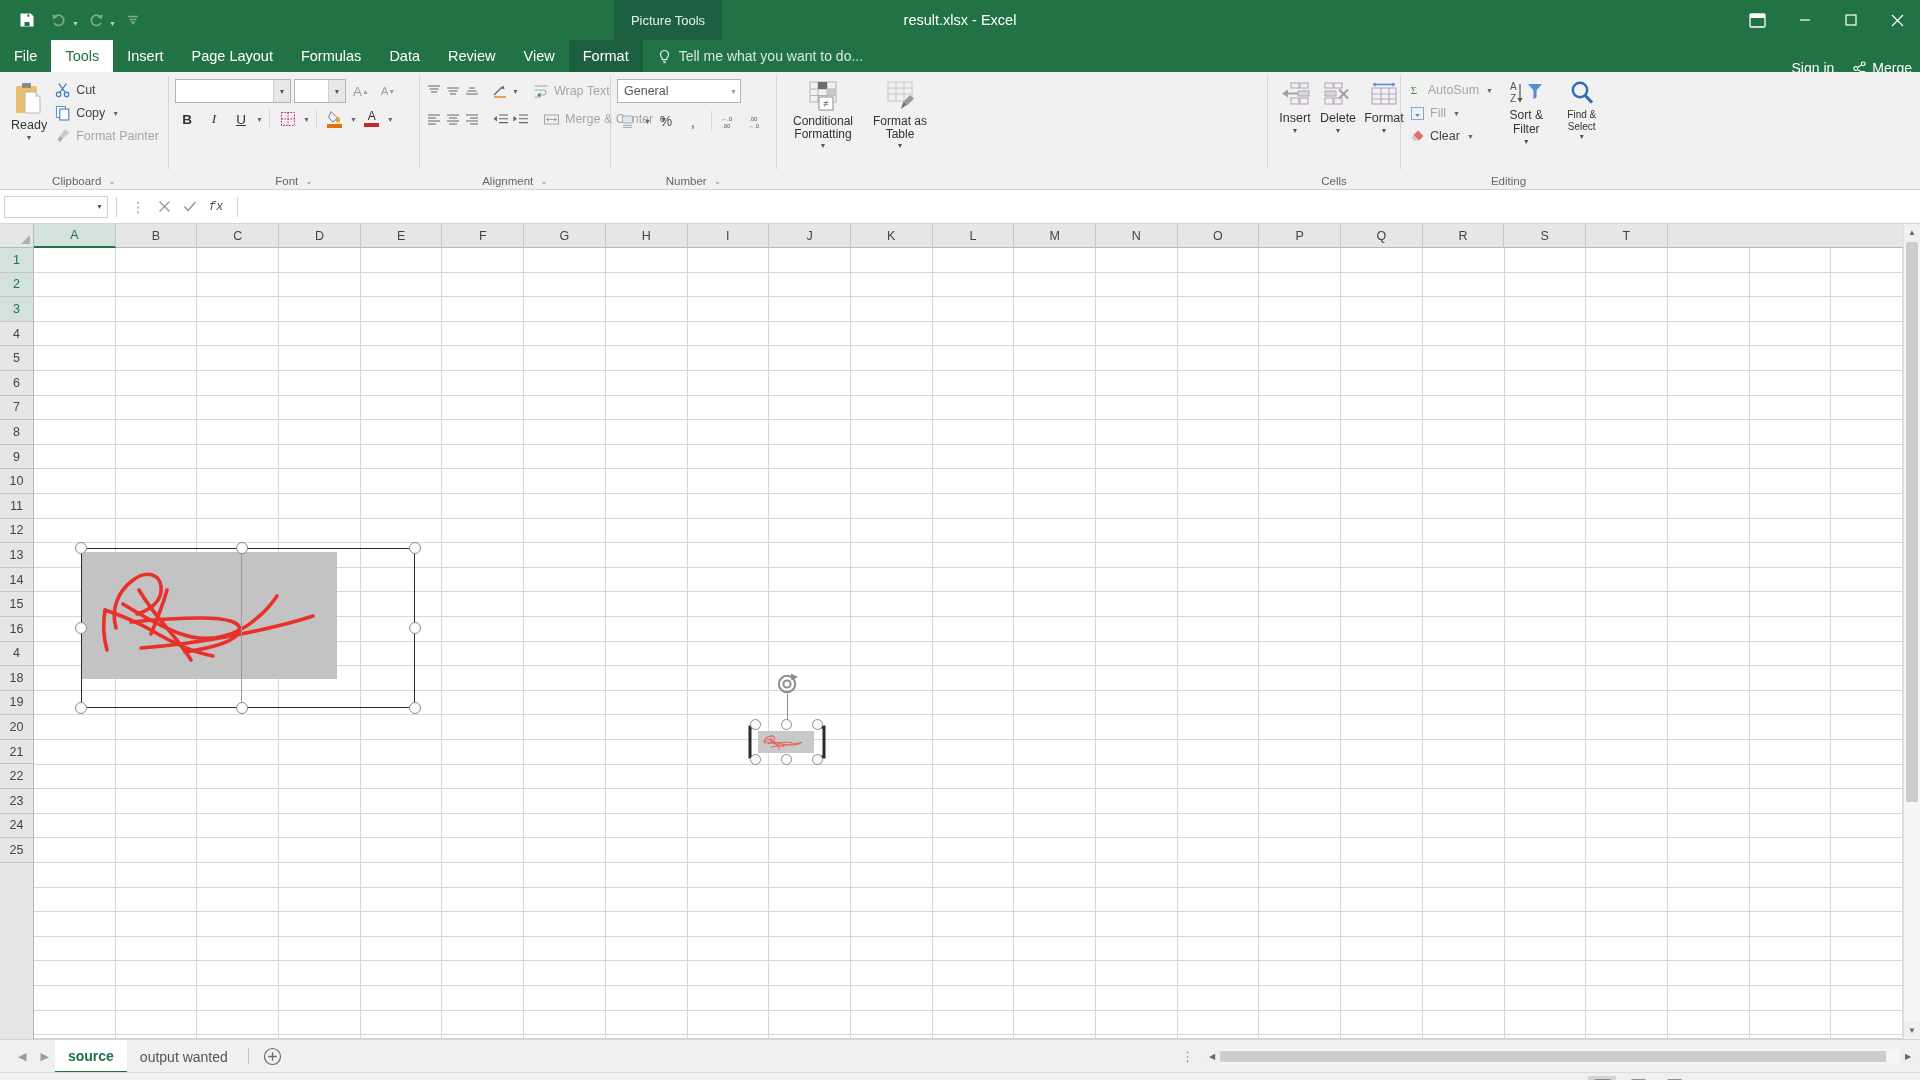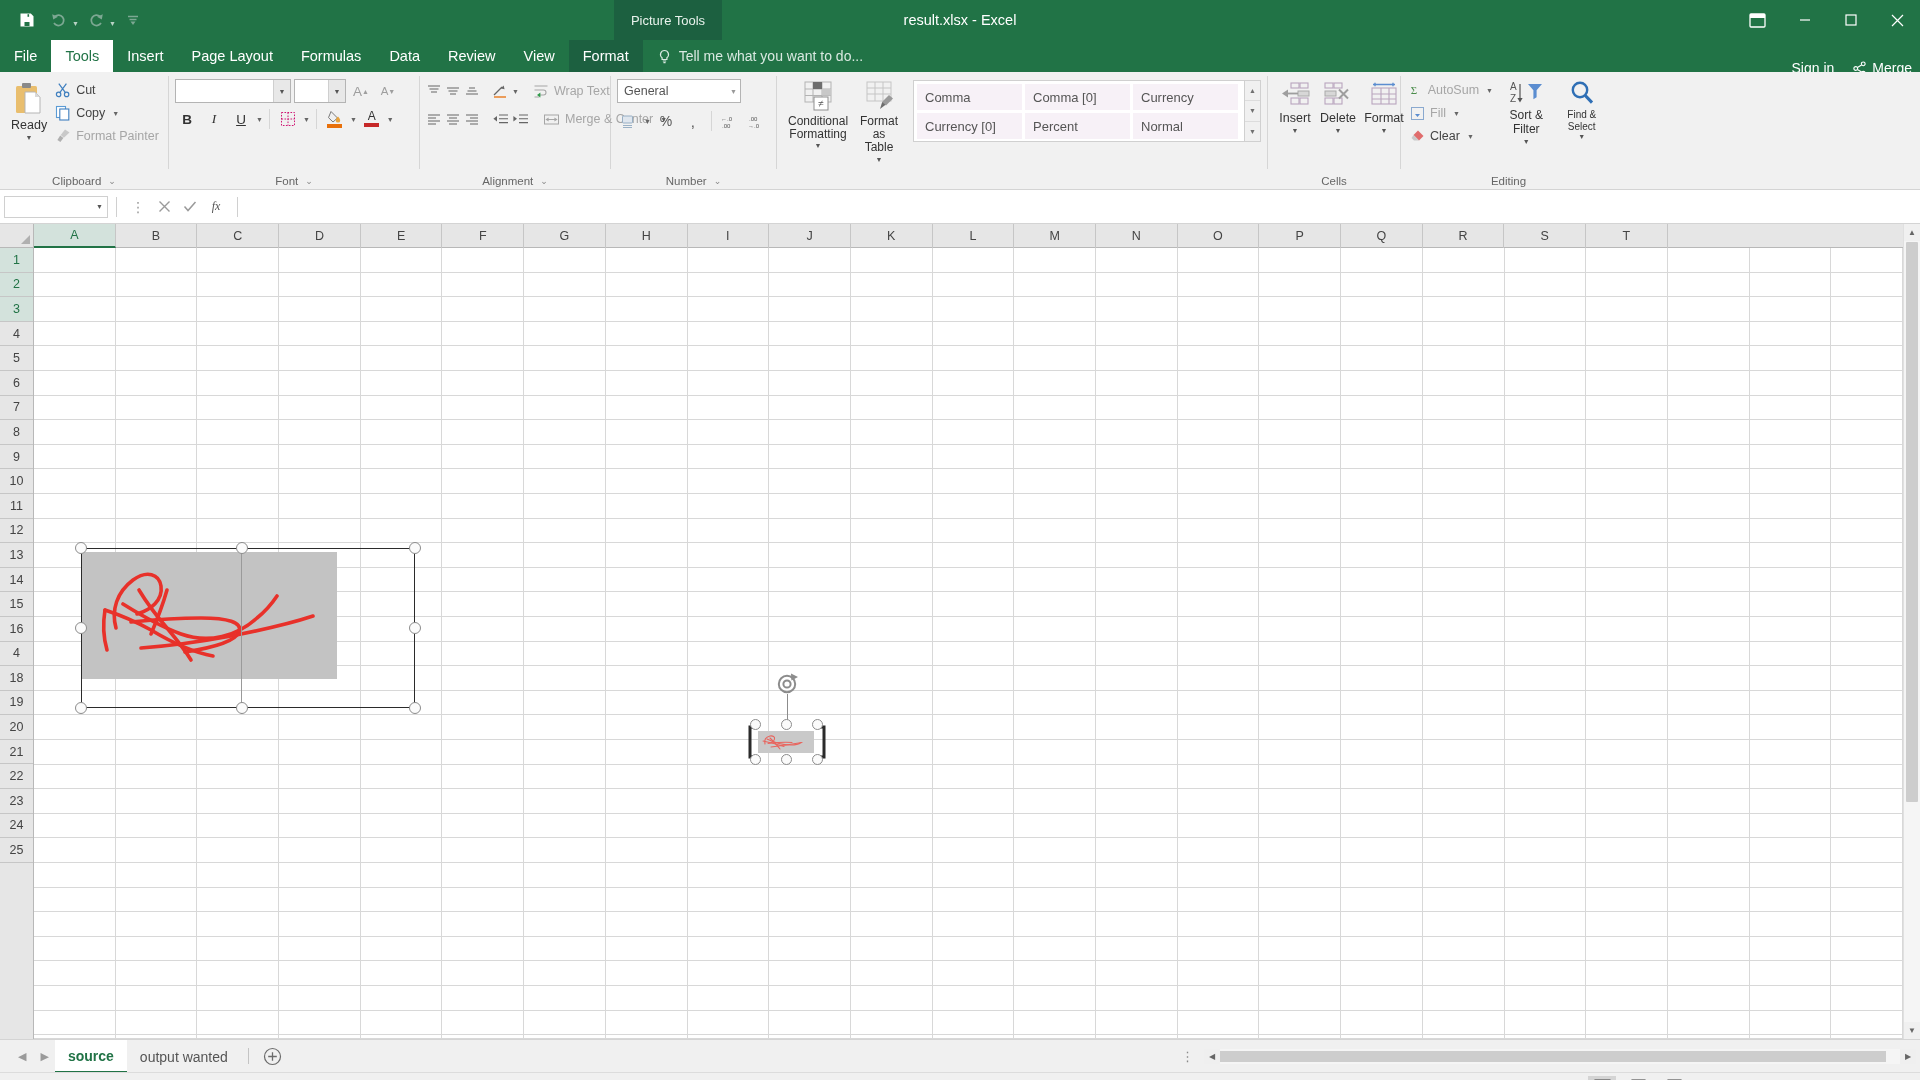--- a/index.html
+++ b/index.html
@@ -141,21 +141,21 @@
   }
   .namebox {
     width: 104px; height: 22px; margin-left: 4px; border: 1px solid #d0d0d0;
     background: #fff; display: flex; align-items: center; padding-left: 5px;
     font-size: 12.5px; position: relative;
   }
   .namebox .dd { position: absolute; right: 4px; font-size: 7px; color: #555; }
   .fb-sep { width: 1px; height: 20px; background: #d0d0d0; margin: 0 8px; }
   .fb-btn { width: 26px; display: flex; align-items: center; justify-content: center;
             font-size: 14px; color: #9a9a9a; }
-  .fb-btn.fx { font-style: italic; color: #555; font-family: Liberation Serif, serif; font-size: 12px; }
+  .fb-btn.fx { font-style: italic; color: #555; font-family: Liberation Mono, monospace; font-size: 12px; }
   .fb-input {
     flex: 1; height: 22px; border: 1px solid transparent; margin-right: 8px;
     padding-left: 6px; font-size: 13px; display: flex; align-items: center;
   }
 
   
   .gridwrap { position: relative; height: 815px; background: #fff; overflow: hidden; }
   .corner {
     position: absolute; left: 0; top: 0; width: 34px; height: 24px;
     background: #e6e6e6; border-right: 1px solid #b8b8b8; border-bottom: 1px solid #b8b8b8;
@@ -611,35 +611,20 @@
       </div>
       <div class="bigbtn" style="width:74px">
         <svg width="34" height="33" viewBox="0 0 34 33">
           <rect x="5" y="2" width="24" height="19" fill="none" stroke="#c5c5c5" stroke-width="1"></rect>
           <path stroke="#c5c5c5" stroke-width="1" d="M5 8h24M5 14h24M13 2v19M21 2v19"></path>
           <path fill="#9a9a9a" d="M20 22l7-7 4 3.5-7 7z"></path>
             <path fill="#6d6d6d" d="M18 29l2.2-7 3.4 2.8z"></path>
         </svg>
         <span class="lbl" style="font-size:12px">Format as Table</span>
         <span class="carl">▼</span>
-      </div>
-      <div style="display:flex;margin-left:8px;margin-top:2px">
-        <div class="gallery">
-          <div class="gallery-item">Comma</div>
-          <div class="gallery-item">Comma [0]</div>
-          <div class="gallery-item">Currency</div>
-          <div class="gallery-item">Currency [0]</div>
-          <div class="gallery-item">Percent</div>
-          <div class="gallery-item">Normal</div>
-        </div>
-        <div class="gal-scroll">
-          <div>▲</div>
-          <div>▼</div>
-          <div style="border-bottom:0">▼</div>
-        </div>
       </div>
     </div>
   </div>
   <div class="rsep"></div>
 
   <div class="rgroup" style="width:132px">
     <div class="rgroup-body" style="padding-top:8px">
       <div class="bigbtn" style="width:44px">
         <svg width="32" height="28" viewBox="0 0 32 28">
           <rect x="12" y="1" width="8" height="5" fill="none" stroke="#b9a5be" stroke-width="1.1"></rect>

